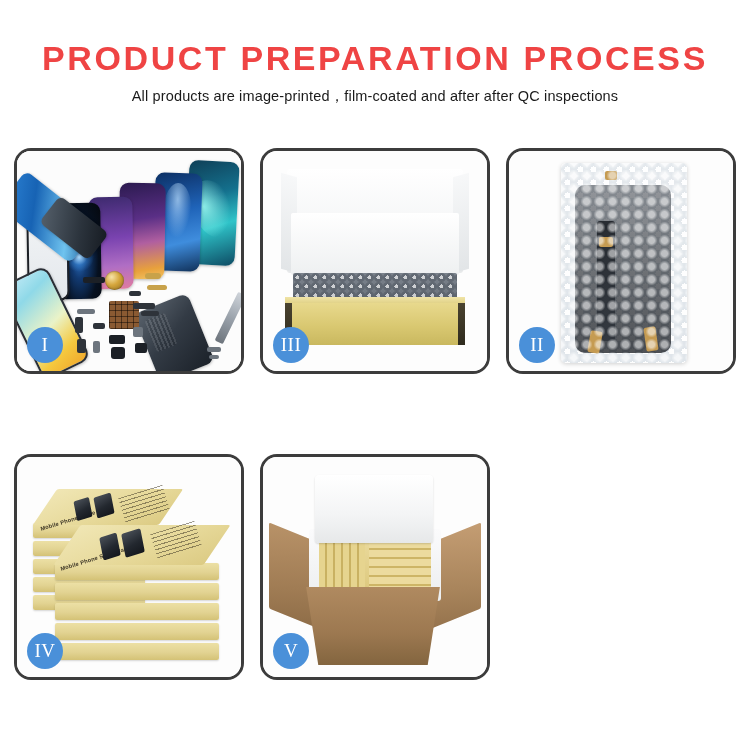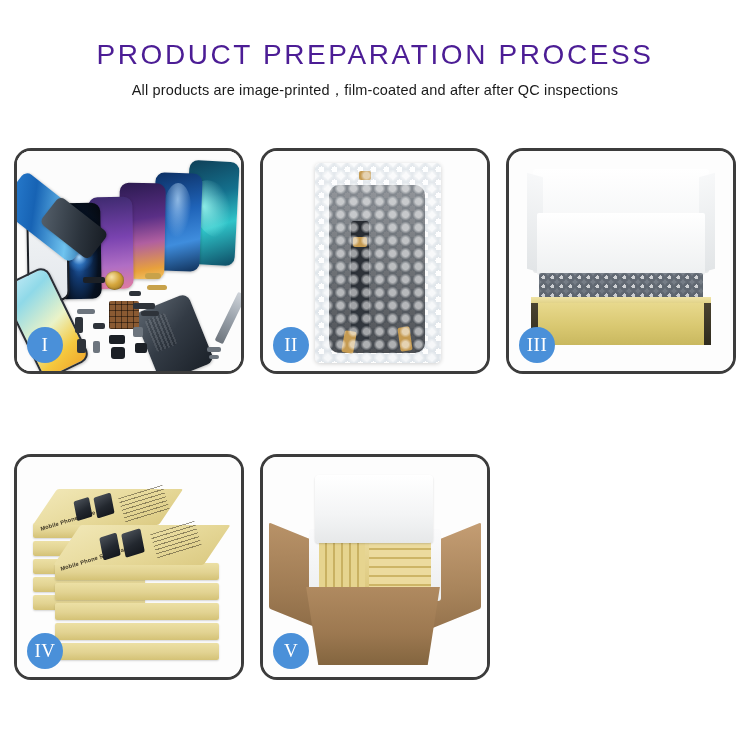--- a/index.html
+++ b/index.html
@@ -14,24 +14,24 @@
     width: 750px; height: 750px;
     background: #ffffff;
   }
 
   
   .header { position: absolute; top: 0; left: 0; width: 750px; text-align: center; }
   .title {
     margin: 0;
     padding-top: 41px;
     font-family: "Liberation Sans", sans-serif;
-    font-size: 28px;
-    font-weight: 400;
+    font-size: 34px;
+    font-weight: 700;
     letter-spacing: 2.6px;
-    color: #4c1d95;
+    color: #ef4444;
     line-height: 1;
     white-space: nowrap;
   }
   .subtitle {
     margin: 0;
     padding-top: 14px;
     font-family: "Liberation Sans", sans-serif;
     font-size: 14.5px;
     font-weight: 400;
     letter-spacing: 0.15px;
@@ -401,48 +401,48 @@
         <div class="part dark" style="left:118px;top:192px;width:12px;height:10px;"></div>
         <div class="part grey" style="left:190px;top:196px;width:14px;height:5px;"></div>
         <div class="part grey" style="left:192px;top:204px;width:10px;height:4px;"></div>
         <div class="screwdriver"></div>
       </div>
       <div class="badge">I</div>
     </div>
 
     <div class="panel">
       <div class="stage">
+        <div class="b3-lid"></div>
+        <div class="b3-lid-l"></div>
+        <div class="b3-lid-r"></div>
+        <div class="b3-foam"></div>
+        <div class="b3-bubble"></div>
+        <div class="b3-lip"></div>
+        <div class="b3-tray"></div>
+      </div>
+      <div class="badge">III</div>
+    </div>
+
+    <div class="panel">
+      <div class="stage">
         <div class="bubble-wrap">
           <div class="bw-screen"></div>
           <div class="bw-flex"></div>
           <div class="bw-tab" style="left:44px;top:8px;width:12px;height:9px;"></div>
           <div class="bw-tab" style="left:38px;top:74px;width:14px;height:10px;"></div>
           <div class="bw-tab" style="left:28px;top:168px;width:12px;height:22px;transform:rotate(10deg);"></div>
           <div class="bw-tab" style="left:84px;top:164px;width:12px;height:24px;transform:rotate(-8deg);"></div>
           <div class="bw-gloss"></div>
         </div>
       </div>
       <div class="badge">II</div>
     </div>
 
     <div class="panel">
       <div class="stage">
-        <div class="b3-lid"></div>
-        <div class="b3-lid-l"></div>
-        <div class="b3-lid-r"></div>
-        <div class="b3-foam"></div>
-        <div class="b3-bubble"></div>
-        <div class="b3-lip"></div>
-        <div class="b3-tray"></div>
-      </div>
-      <div class="badge">III</div>
-    </div>
-
-    <div class="panel">
-      <div class="stage">
         <div class="stack">
 
           <div class="sbox" style="left:10px;top:52px;width:112px;height:15px;"></div>
           <div class="sbox" style="left:10px;top:70px;width:112px;height:15px;"></div>
           <div class="sbox" style="left:10px;top:88px;width:112px;height:15px;"></div>
           <div class="sbox" style="left:10px;top:106px;width:112px;height:15px;"></div>
           <div class="sbox" style="left:10px;top:124px;width:112px;height:15px;"></div>
 
           <div class="sbox-top" style="left:22px;top:18px;width:126px;height:36px;"></div>
           <div class="lid-label" style="left:16px;top:44px;">Mobile Phone Spare Parts</div>

